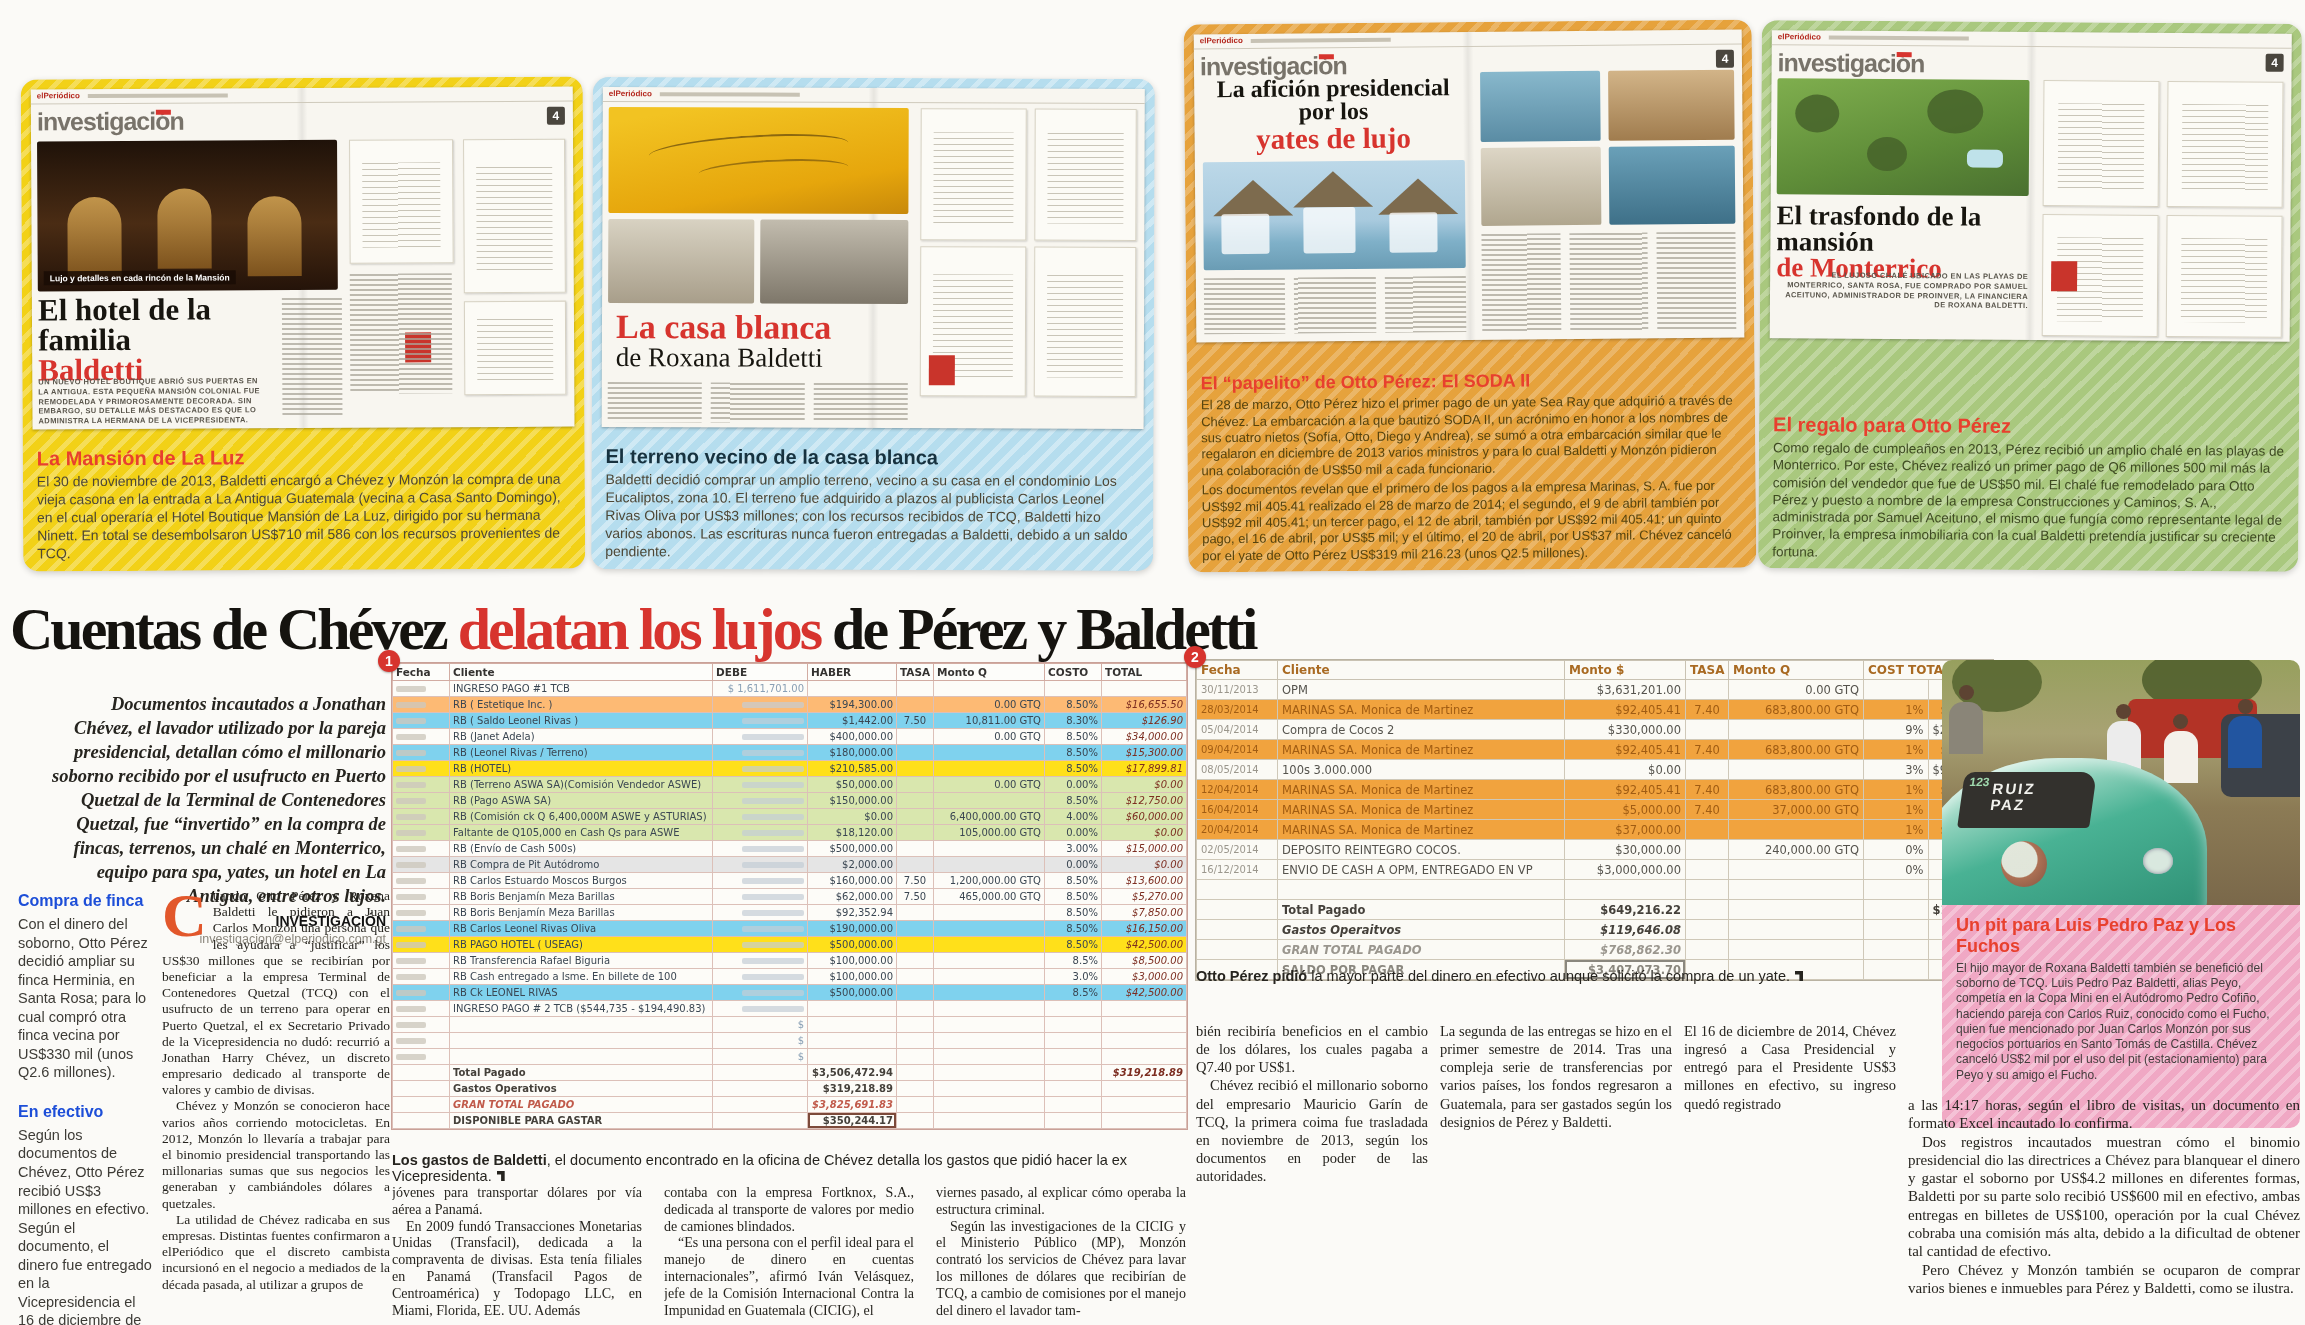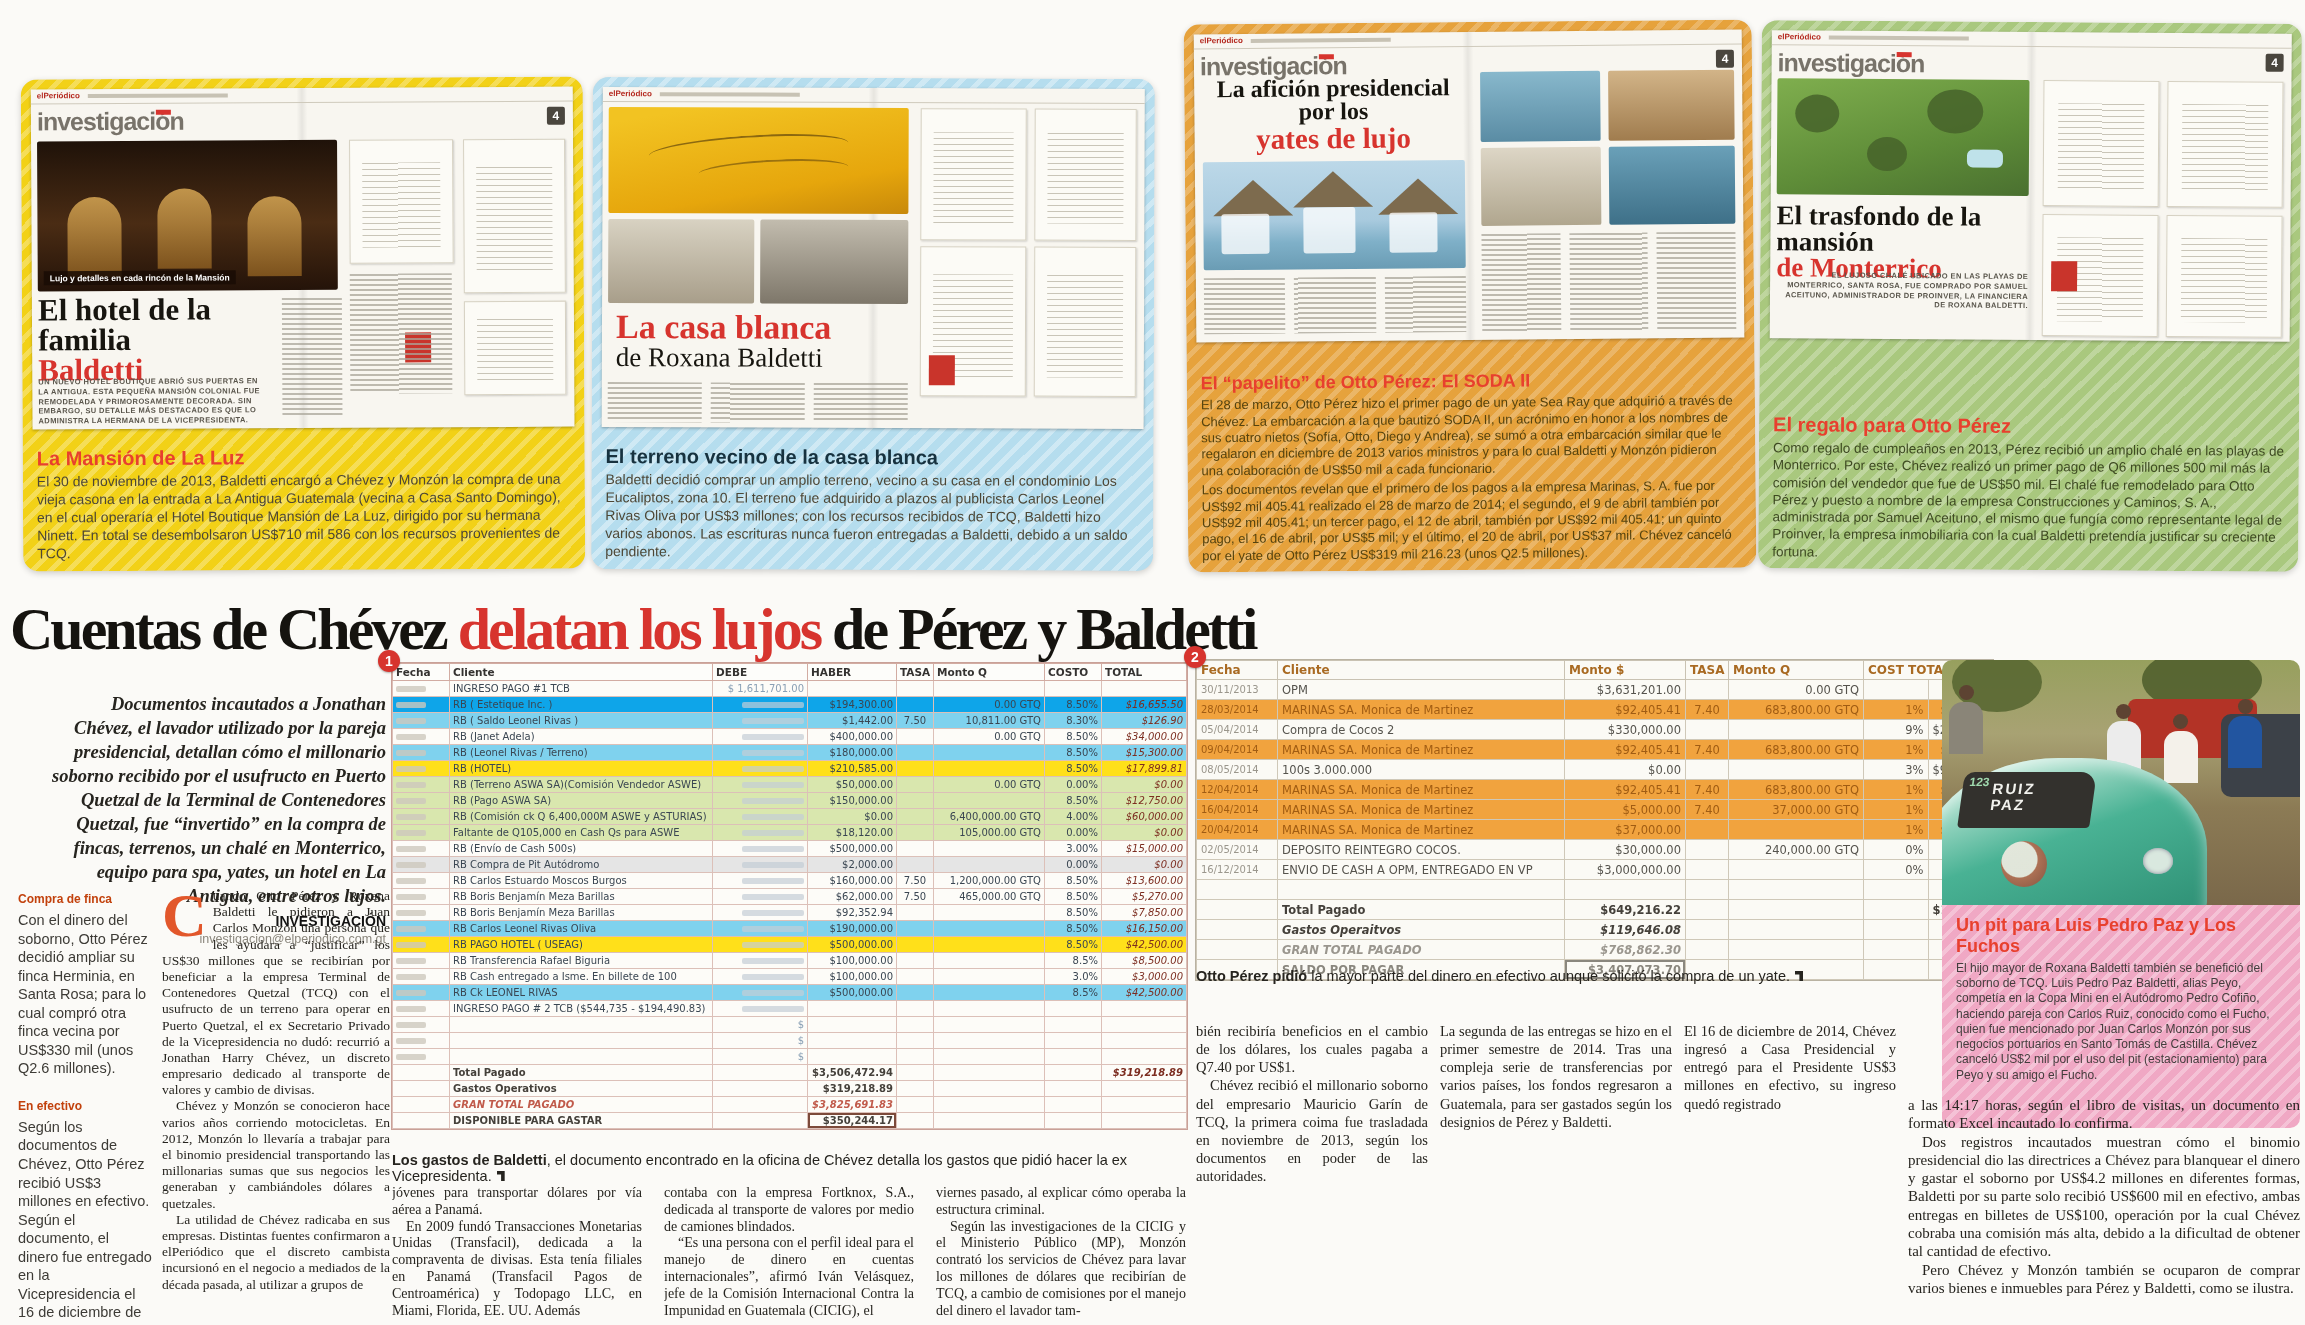--- a/index.html
+++ b/index.html
@@ -60,21 +60,21 @@
   
   .lead{position:absolute;left:48px;top:692px;width:338px;text-align:right;
         font-family:"Liberation Serif",serif;font-style:italic;font-weight:bold;
         font-size:18.5px;line-height:1.3;color:#26241f;}
   .lead .byline{font-family:"Liberation Sans",sans-serif;font-style:normal;font-size:14px;margin-top:4px;color:#111;}
   .lead .email{font-family:"Liberation Sans",sans-serif;font-style:normal;font-weight:normal;
                font-size:12.5px;color:#8a867c;}
   
   .sidenotes{position:absolute;left:18px;top:893px;width:134px;}
   .note{margin-bottom:22px;}
-  .note-title{font-size:12px;font-weight:bold;color:#c2410c;line-height:1;margin-bottom:6px;}
+  .note-title{font-size:16px;font-weight:bold;color:#1d4ed8;line-height:1;margin-bottom:6px;}
   .note-text{font-size:14.5px;line-height:1.28;color:#3d3b36;}
   
   .serifcol{font-family:"Liberation Serif",serif;color:#26241f;text-align:justify;overflow:hidden;}
   .serifcol p{margin:0;text-indent:14px;}
   .serifcol p:first-child{text-indent:0;}
   .maincol{position:absolute;left:162px;top:888px;width:228px;height:437px;font-size:13.5px;line-height:1.2;}
   .dropcap{float:left;font-size:62px;line-height:.82;font-weight:bold;color:#e2572b;margin:2px 6px 0 0;
            font-family:"Liberation Serif",serif;}
   .bcol{position:absolute;top:1185px;width:250px;height:140px;font-size:14px;line-height:1.2;}
   .dcol{position:absolute;top:1022px;height:303px;font-size:14.5px;line-height:1.25;}
@@ -82,21 +82,21 @@
   
   table{border-collapse:collapse;font-family:"DejaVu Sans",sans-serif;table-layout:fixed;}
   .t1{position:absolute;left:392px;top:663px;width:768px;font-size:10px;color:#3a4652;background:#fdfcf8;
       box-shadow:0 0 0 1px #c9a198;}
   .t1 th{border:1px solid #d2aca2;font-size:10.5px;text-align:left;color:#343230;padding:2px 3px;background:#fdfdfa;}
   .t1 td{border:1px solid #dcc0b8;padding:1px 3px;height:13px;overflow:hidden;white-space:nowrap;}
   .t1 .cd,.t1 .ch,.t1 .cq,.t1 .cco,.t1 .cto{text-align:right;}
   .t1 .ct{text-align:center;}
   .t1 .cto{color:#7c2d20;font-style:italic;}
   .t1 .cd{color:#8aa0b5;}
-  .t1 tr.hl-tan{background:#0ea5e9;}
+  .t1 tr.hl-tan{background:#fdba74;}
   .t1 tr.hl-blue{background:#7fd2ee;}
   .t1 tr.hl-yellow{background:#ffe01a;}
   .t1 tr.hl-green{background:#d9e7ae;}
   .t1 tr.hl-pink{background:#e5e5e5;}
   .t1 tr:not(.totrow) td.cf:empty::after{content:"";display:inline-block;width:30px;height:6px;
       background:#cdc8bd;border-radius:2px;opacity:.8;}
   .t1 tr:not(.totrow) td.cd:empty::after{content:"";display:block;margin-left:auto;width:62px;height:6px;
       background:#c3cdd6;border-radius:2px;opacity:.7;}
   .totrow td{font-weight:bold;color:#44403a;}
   .t1 tr.hl-sumred td{color:#c05a4a;font-style:italic;}

